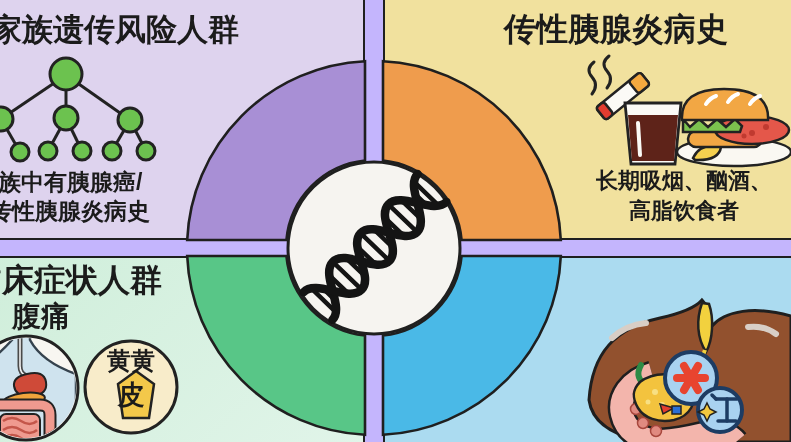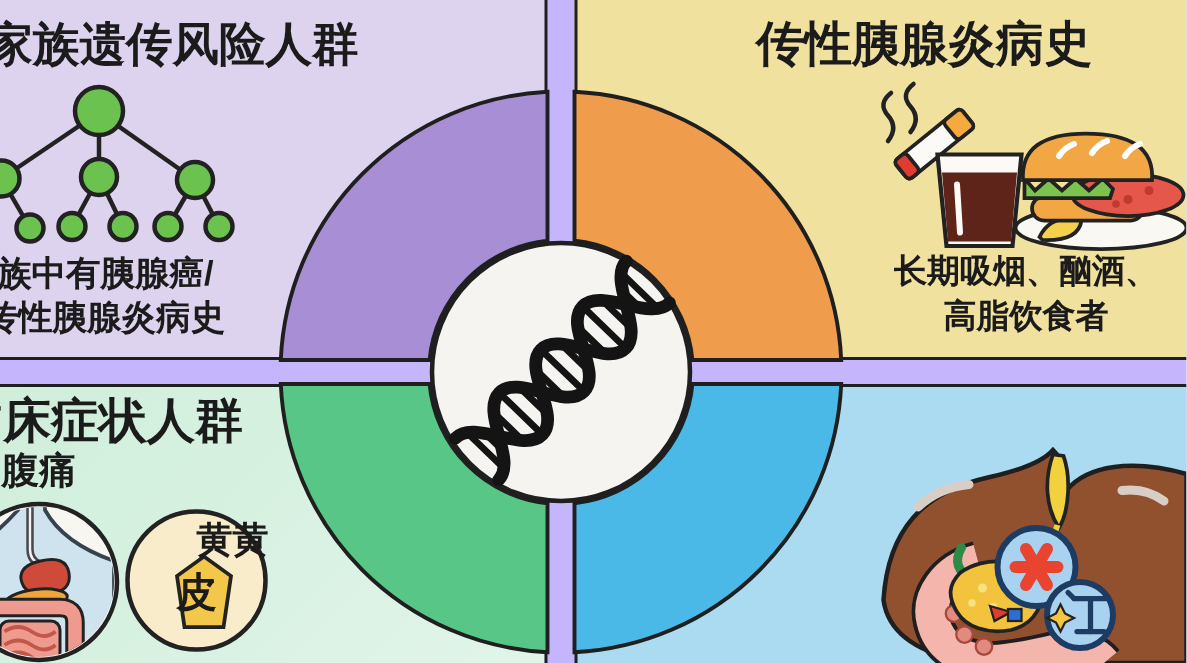--- a/index.html
+++ b/index.html
@@ -199,17 +199,17 @@
 
   <div class="txt title" style="left:-9px;top:13px;">家族遗传风险人群</div>
   <div class="txt cap" style="left:-2px;top:170px;font-size:23px;">族中有胰腺癌/</div>
   <div class="txt cap" style="left:-11px;top:199px;font-size:23px;">传性胰腺炎病史</div>
 
   <div class="txt title32" style="left:504px;top:12px;">传性胰腺炎病史</div>
   <div class="txt cap center" style="left:570px;top:169px;width:228px;">长期吸烟、酗酒、</div>
   <div class="txt cap center" style="left:570px;top:199px;width:228px;">高脂饮食者</div>
 
   <div class="txt title32" style="left:-30px;top:263px;">临床症状人群</div>
-  <div class="txt" style="left:1px;top:301px;font-size:25px;">腹痛</div>
-  <div class="txt center" style="left:83px;top:348px;width:96px;font-size:24px;z-index:4;text-align:right;">黄黄</div>
+  <div class="txt" style="left:12px;top:301px;font-size:29px;">腹痛</div>
+  <div class="txt center" style="left:83px;top:348px;width:96px;font-size:24px;z-index:4;">黄黄</div>
   <div class="txt center" style="left:83px;top:381px;width:96px;font-size:27px;z-index:4;">皮</div>
 
 </div>
 
 </body></html>

